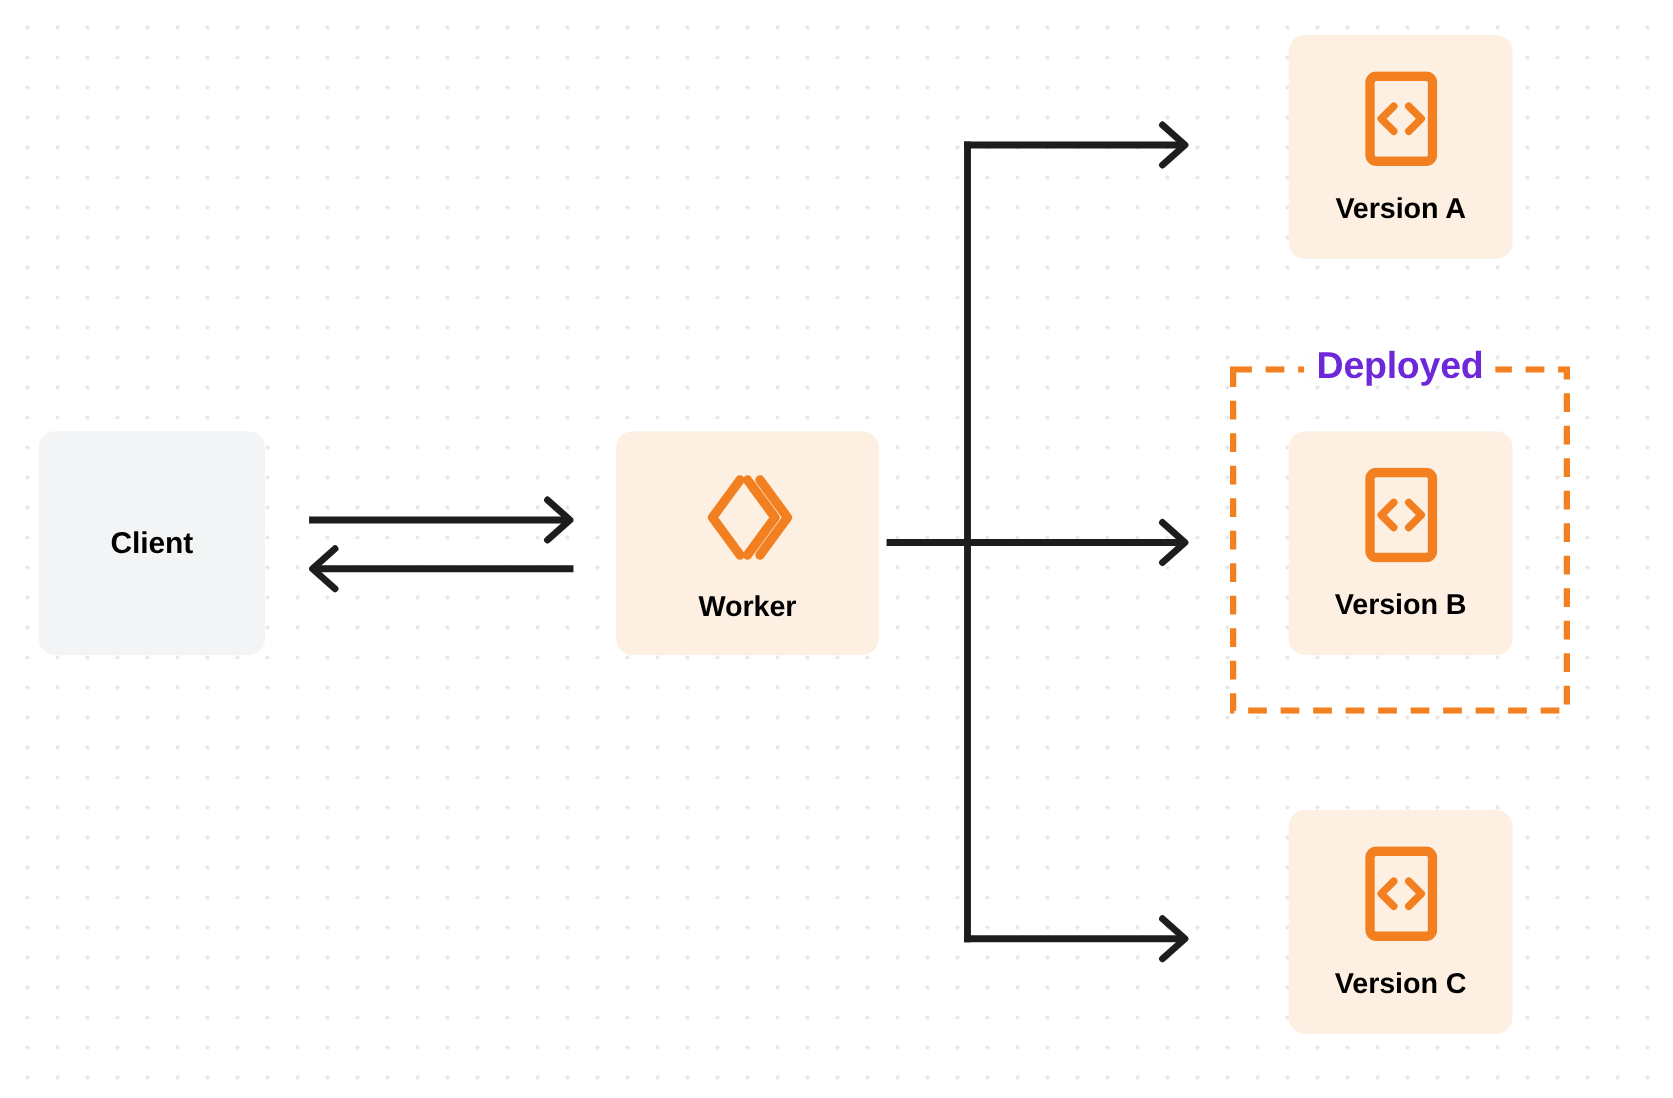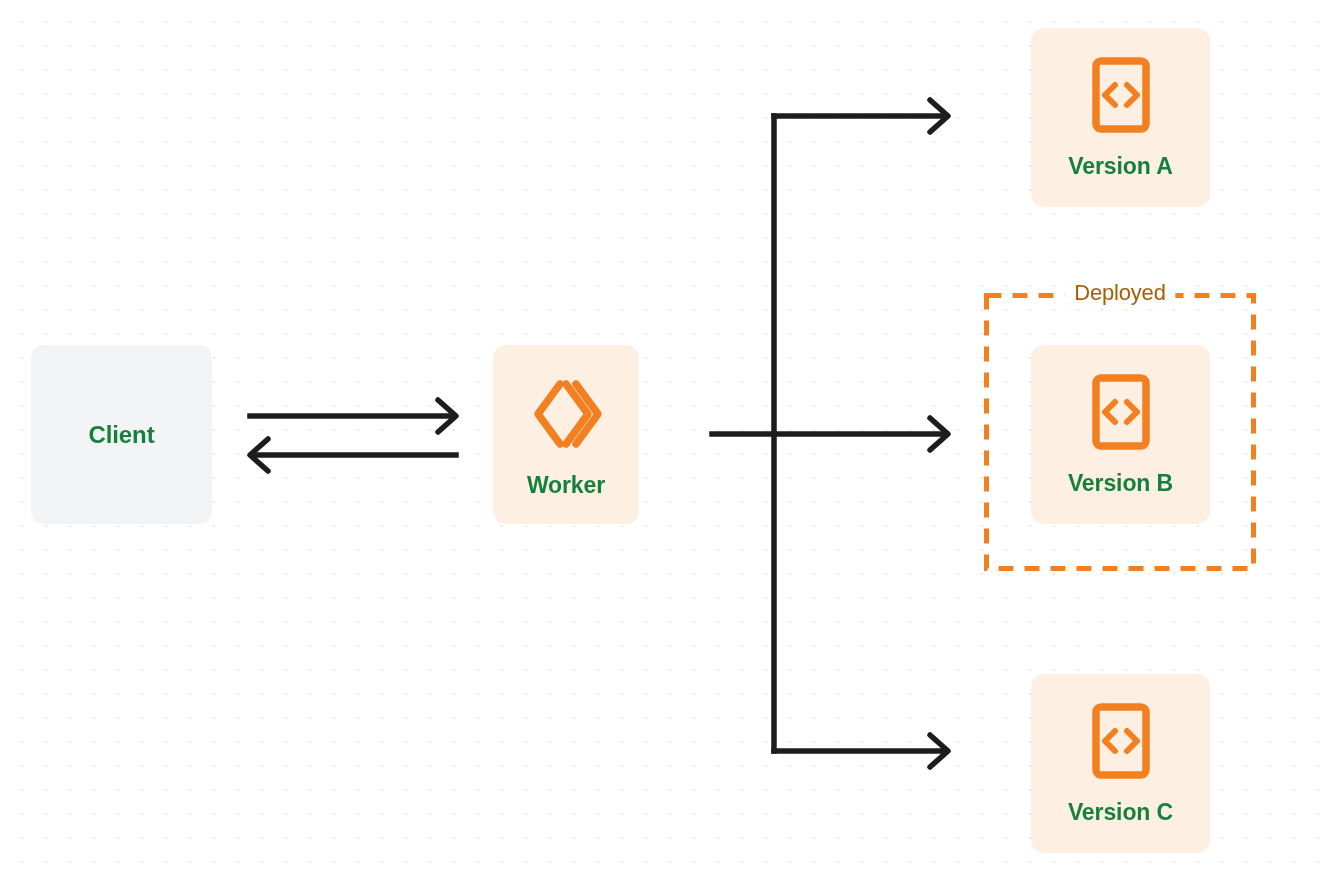--- a/index.html
+++ b/index.html
@@ -47,39 +47,39 @@
     left: 31px;
     top: 345px;
     width: 181px;
     height: 179px;
     background-color: #f3f4f6;
   }
 
   .node-worker {
     left: 493px;
     top: 345px;
-    width: 146px;
+    width: 210px;
     height: 179px;
     background-color: #fdf0e2;
   }
 
   .node-version {
     left: 1031px;
     width: 179px;
     height: 179px;
     background-color: #fdf0e2;
   }
   .node-version-a { top: 28px; }
   .node-version-b { top: 345px; }
-  .node-version-c { top: 674px; }
+  .node-version-c { top: 648px; }
 
   .node-label {
     font-size: 23px;
     font-weight: bold;
-    color: #15803d;
+    color: #000000;
     letter-spacing: -0.1px;
     line-height: 1;
   }
 
   .node-client .node-label {
     font-size: 24px;
     text-align: center;
   }
 
   .node-icon {
@@ -108,23 +108,23 @@
     inset: 0;
   }
 
   .deployed-title {
     position: absolute;
     top: -14px;
     left: 50%;
     transform: translateX(-50%);
     padding: 0 10px;
     background-color: #fefefe;
-    font-size: 22px;
-    font-weight: normal;
-    color: #a16207;
+    font-size: 30px;
+    font-weight: bold;
+    color: #6d28d9;
     letter-spacing: -0.2px;
     line-height: 28px;
     white-space: nowrap;
   }
 
   
   .traffic-label {
     position: absolute;
     left: 774px;
     top: 352px;

